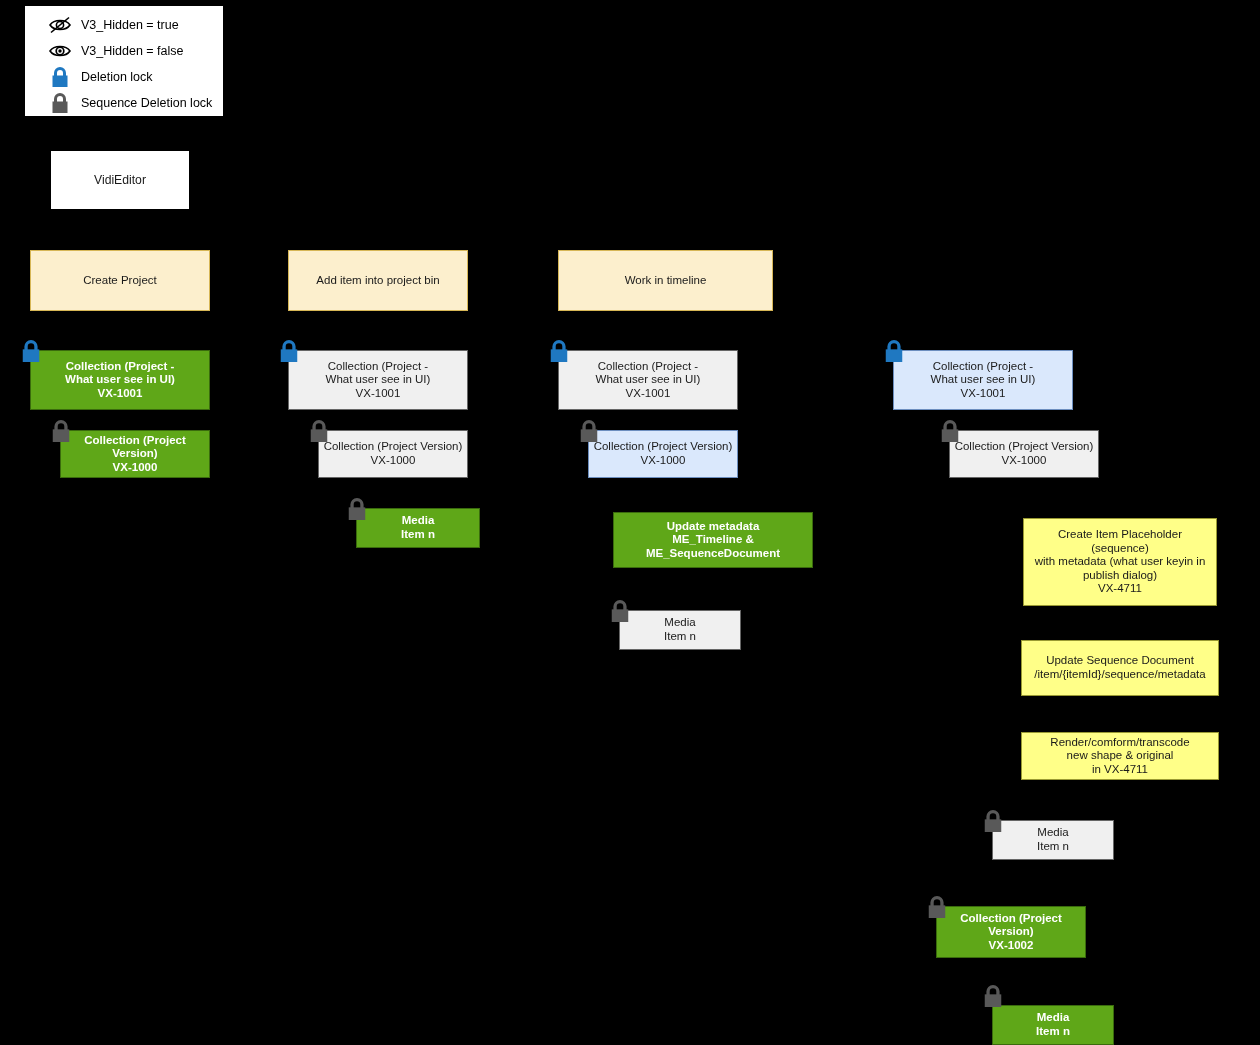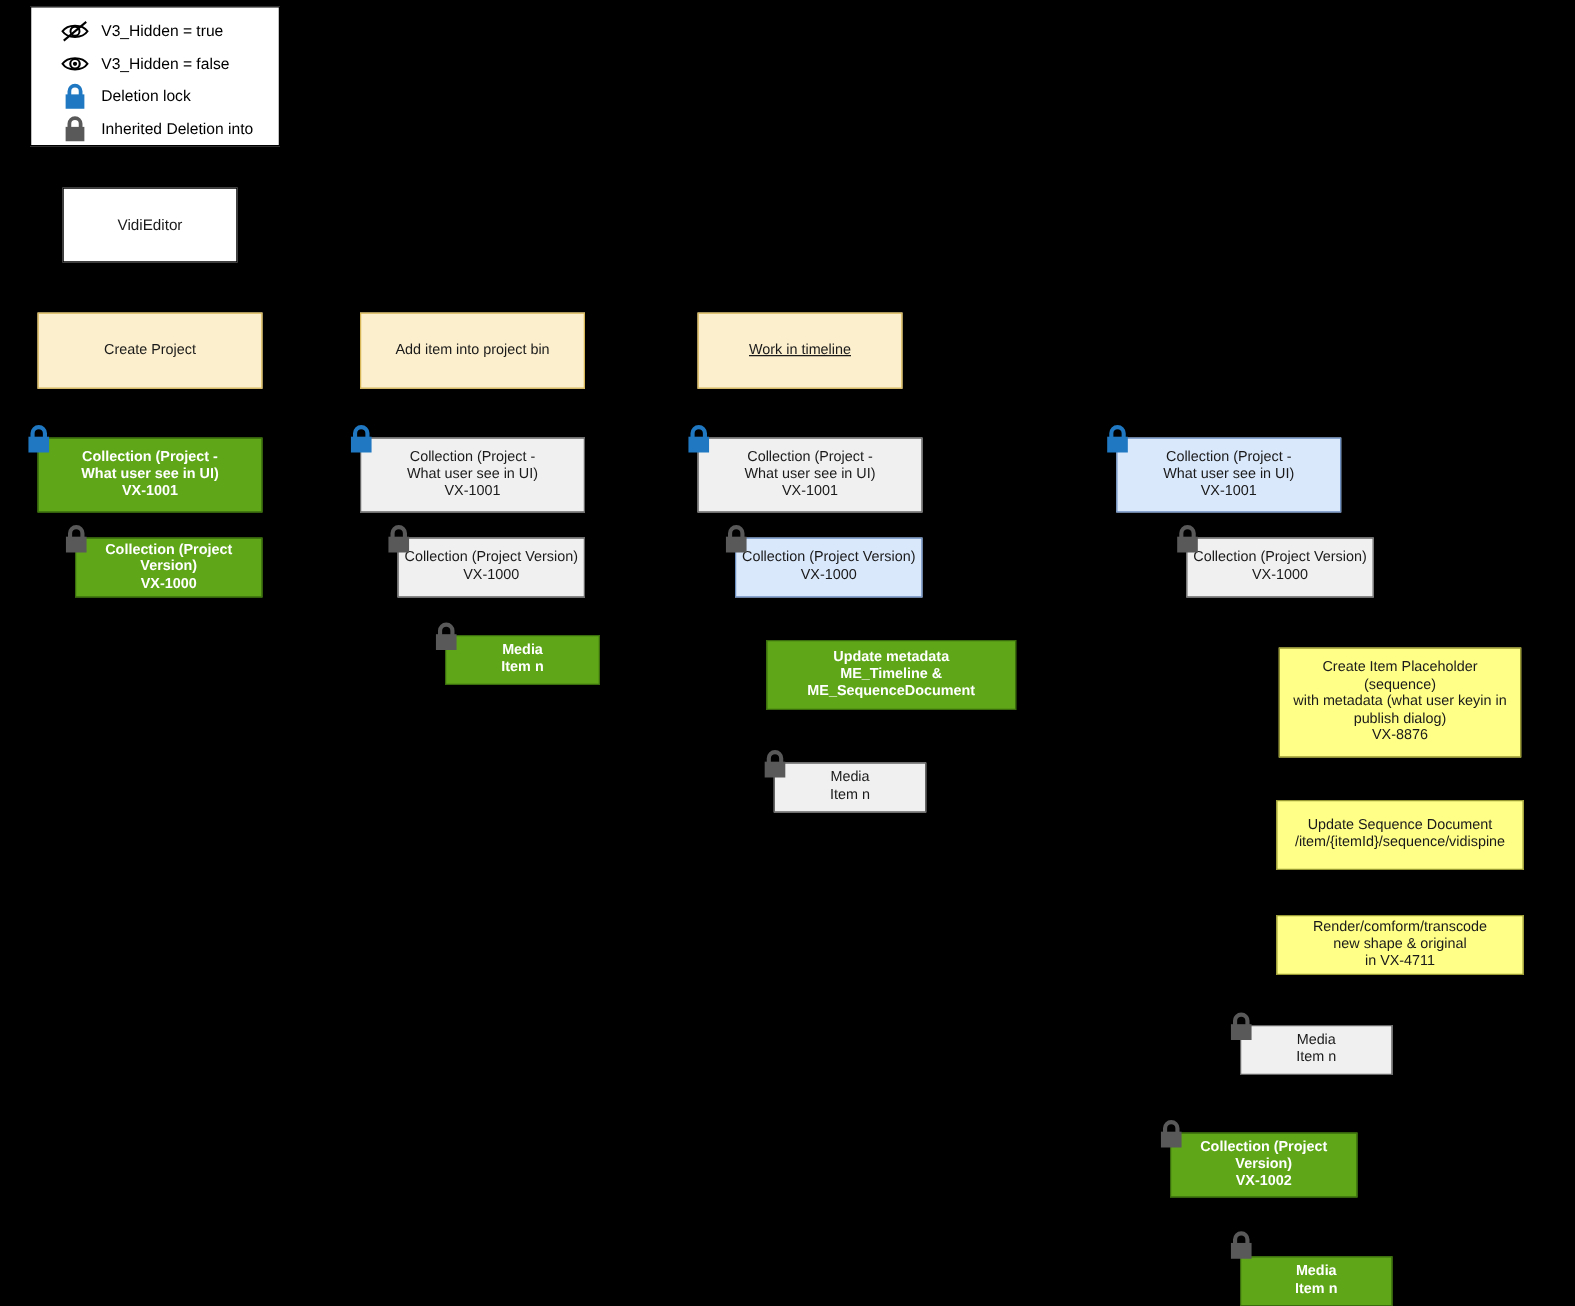--- a/index.html
+++ b/index.html
@@ -151,35 +151,35 @@
       <span class="legend-label">Deletion lock</span>
     </div>
 
     <div class="legend-row">
       <span class="legend-ico">
         <svg width="20" height="22" viewBox="0 0 20 22">
           <path d="M5.5 10 V7 a4.5 4.5 0 0 1 9 0 V10" fill="none" stroke="#595959" stroke-width="3"></path>
           <rect x="2.5" y="9.5" width="15" height="11.5" fill="#595959"></rect>
         </svg>
       </span>
-      <span class="legend-label">Inherited Deletion into</span>
+      <span class="legend-label">Sequence Deletion lock</span>
     </div>
   </div>
 
   <div class="node v-white fs12" style="left:50px; top:150px; width:140px; height:60px;">
     <span class="t">VidiEditor</span>
   </div>
 
   <div class="node v-tan fs11" style="left:30px; top:250px; width:180px; height:61px;">
     <span class="t">Create Project</span>
   </div>
   <div class="node v-tan fs11" style="left:288px; top:250px; width:180px; height:61px;justify-content:center;">
     <span class="t">Add item into project bin</span>
   </div>
-  <div class="node v-tan fs11" style="left:558px; top:250px; width:164px; height:61px;text-decoration:underline;">
+  <div class="node v-tan fs11" style="left:558px; top:250px; width:215px; height:61px;">
     <span class="t">Work in timeline</span>
   </div>
 
   <div class="node v-green fs11" style="left:30px; top:350px; width:180px; height:60px;">
     <span class="t">Collection (Project -
 What user see in UI)
 VX-1001</span>
   </div>
   <div class="lock" style="left:20px; top:338px;">
     <svg width="22" height="26" viewBox="0 0 20 22">
@@ -294,26 +294,26 @@
         <path d="M5.5 10 V7 a4.5 4.5 0 0 1 9 0 V10" fill="none" stroke="#595959" stroke-width="3"></path>
         <rect x="2.5" y="9.5" width="15" height="11.5" fill="#595959"></rect>
       </svg>
   </div>
 
   <div class="node v-yellow fs11" style="left:1023px; top:518px; width:194px; height:88px;">
     <span class="t">Create Item Placeholder
 (sequence)
 with metadata (what user keyin in
 publish dialog)
-VX-8876</span>
+VX-4711</span>
   </div>
 
   <div class="node v-yellow fs11" style="left:1021px; top:640px; width:198px; height:56px;">
     <span class="t">Update Sequence Document
-/item/{itemId}/sequence/vidispine</span>
+/item/{itemId}/sequence/metadata</span>
   </div>
 
   <div class="node v-yellow fs11" style="left:1021px; top:732px; width:198px; height:48px;">
     <span class="t">Render/comform/transcode
 new shape &amp; original
 in VX-4711</span>
   </div>
 
   <div class="node v-grey fs11" style="left:992px; top:820px; width:122px; height:40px;">
     <span class="t">Media

